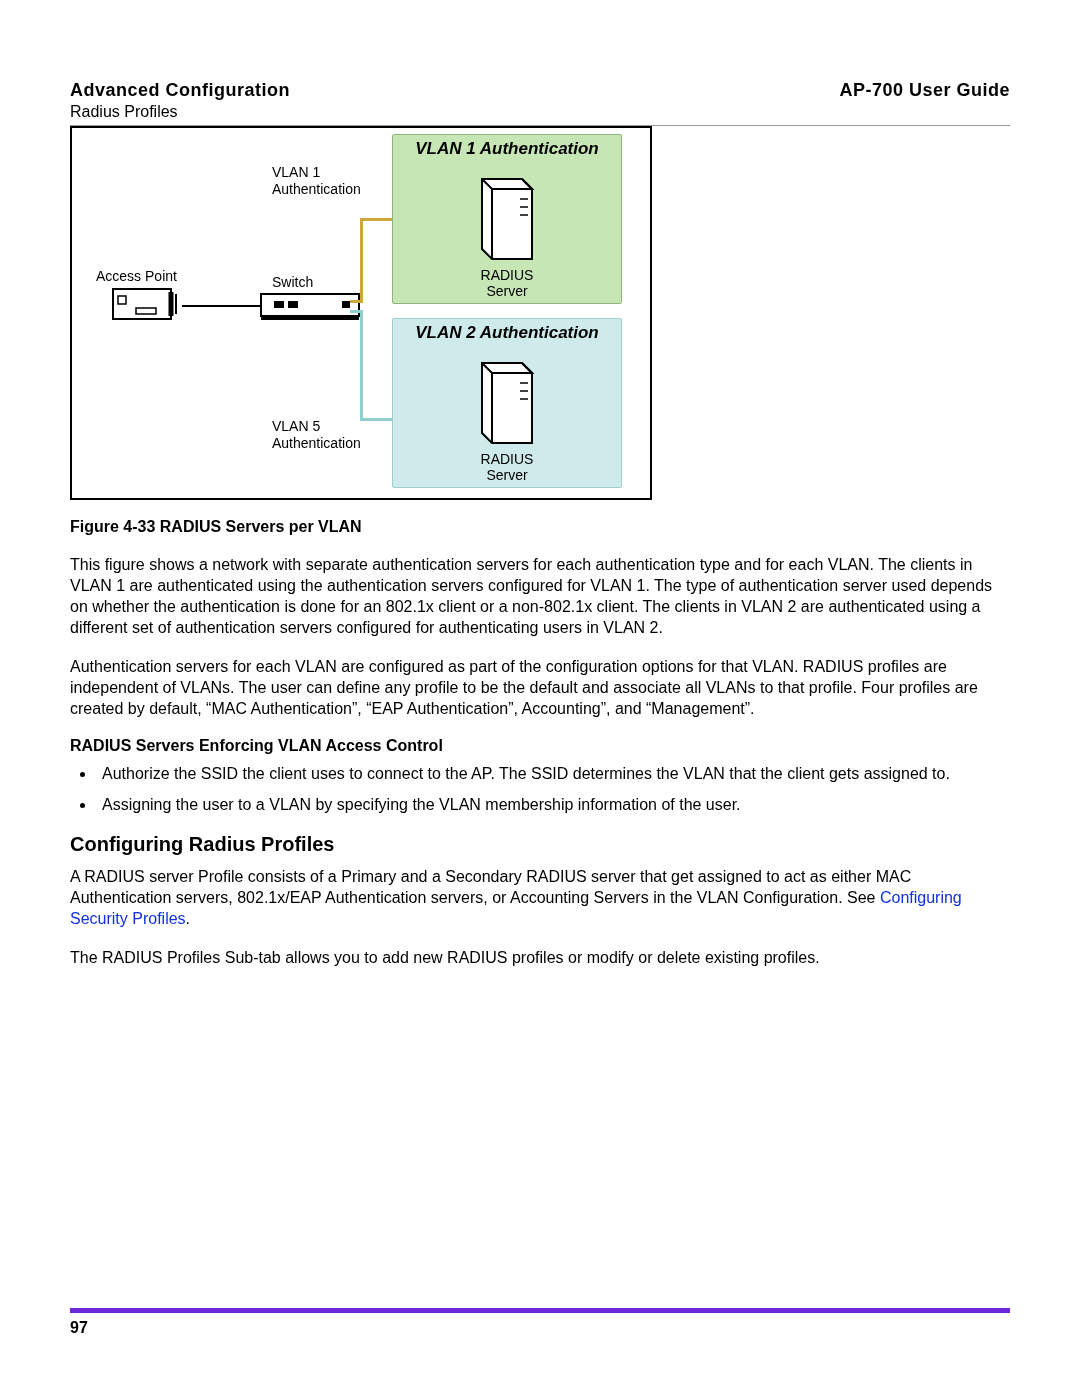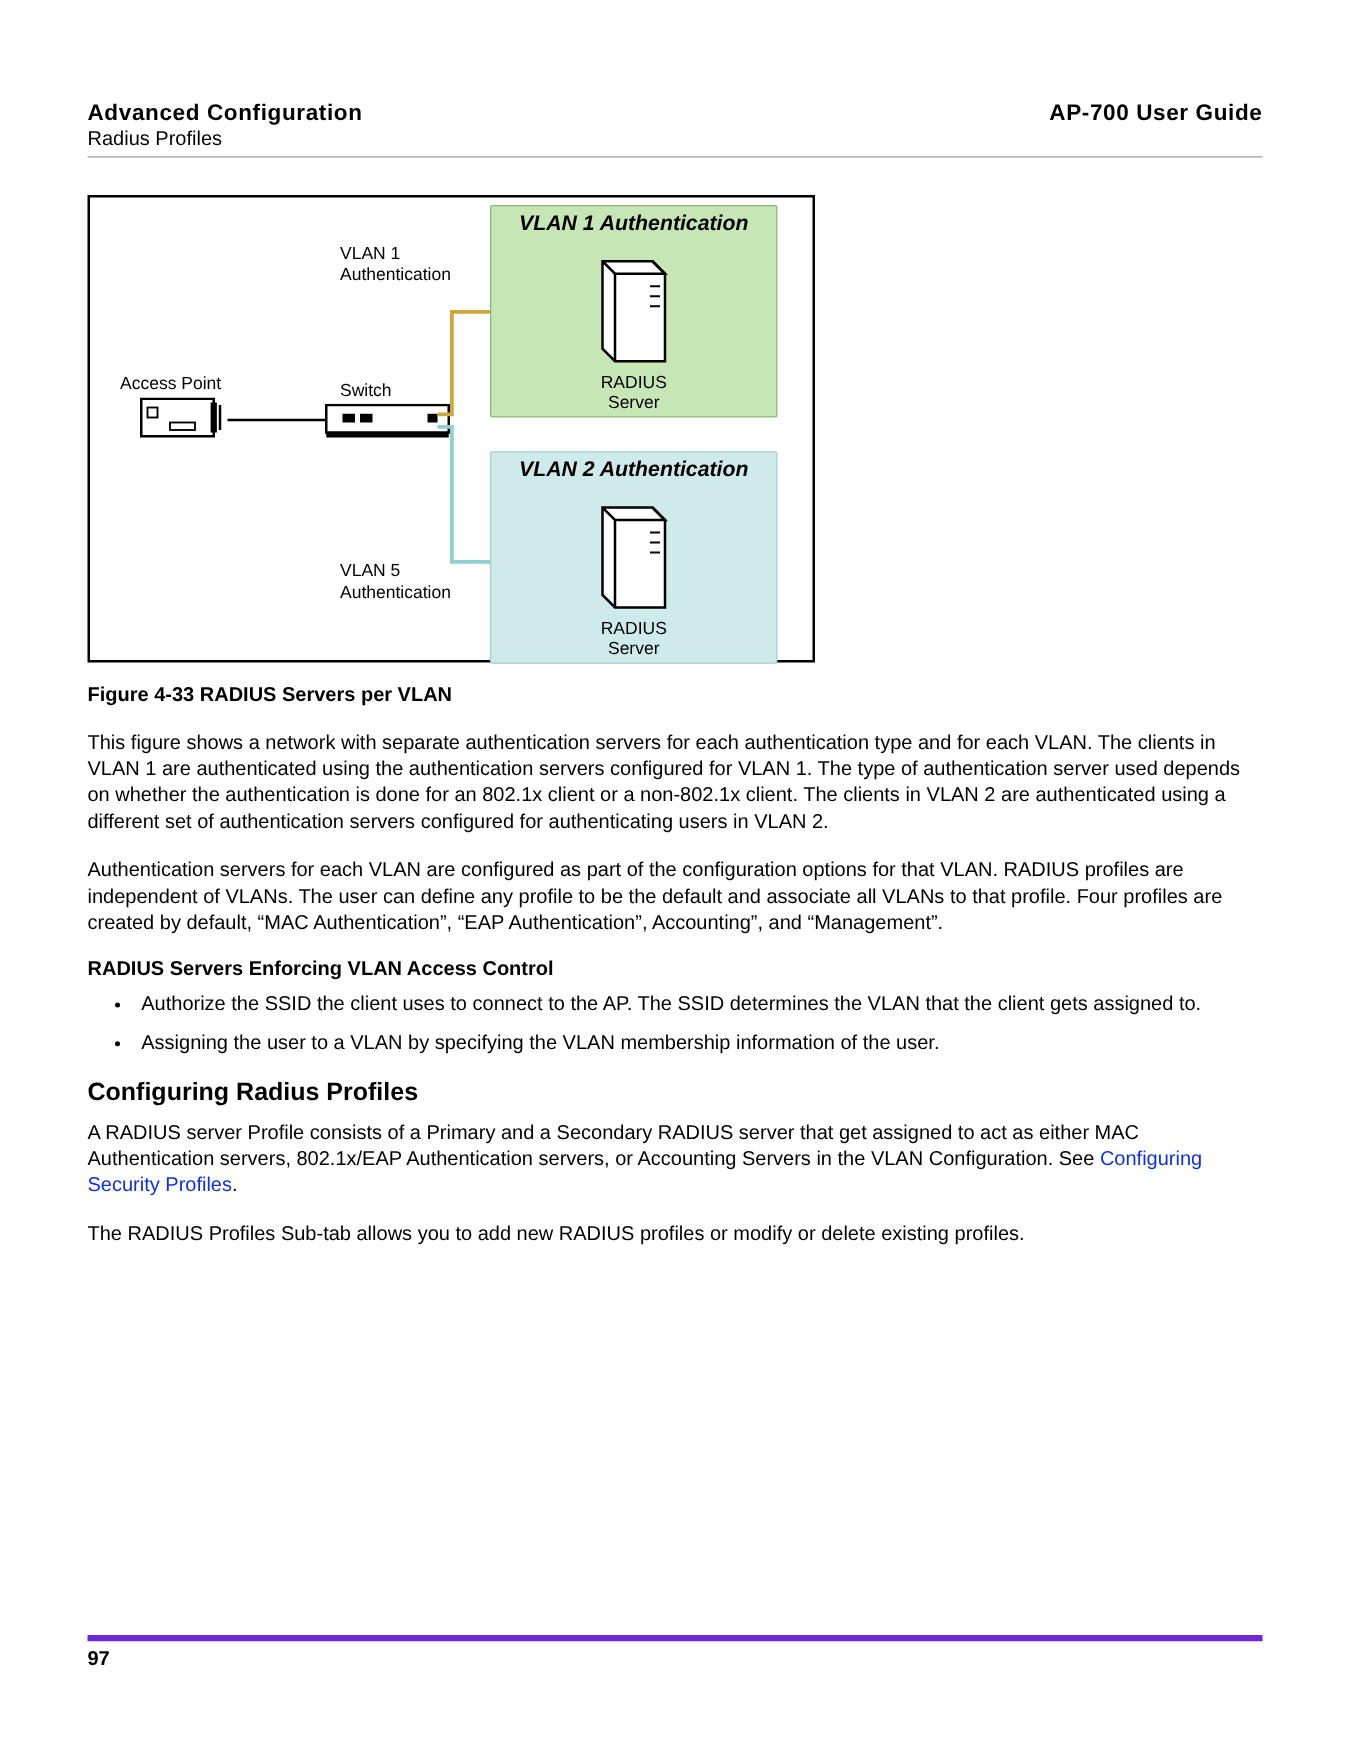--- a/index.html
+++ b/index.html
@@ -15,21 +15,20 @@
     box-sizing: border-box;
     height: 1397px;
     position: relative;
   }
   .hdr {
     display: flex;
     justify-content: space-between;
     align-items: flex-start;
     border-bottom: 1px solid #999;
     padding-bottom: 4px;
-    margin-bottom: 30px;
   }
   .hdr-left .chapter {
     font-weight: bold;
     font-size: 18px;
     letter-spacing: .5px;
   }
   .hdr-left .section {
     font-size: 16px;
     margin-top: 2px;
   }
@@ -49,21 +48,21 @@
     padding-left: 18px;
   }
   .vlan-block {
     position: absolute;
     border-radius: 2px;
     text-align: center;
     box-sizing: border-box;
     padding-top: 4px;
   }
   .vlan1 { background: #c6e6b5; border: 1px solid #8fb57e; left: 320px; top: 6px; width: 230px; height: 170px; }
-  .vlan2 { background: #cfeaeb; border: 1px solid #a0cfd1; left: 320px; top: 190px; width: 230px; height: 170px; margin-top: 13px; }
+  .vlan2 { background: #cfeaeb; border: 1px solid #a0cfd1; left: 320px; top: 190px; width: 230px; height: 170px; }
   .vlan-title { font-style: italic; font-weight: bold; font-size: 17px; }
 
   .server {
     position: absolute;
     left: 50%;
     transform: translateX(-50%);
     top: 34px;
     width: 70px;
     height: 96px;
   }
@@ -98,21 +97,21 @@
   .t1 { top: 182px; left: 278px; width: 12px; height: 3px; }
   .t2 { top: 182px; left: 288px; width: 3px;  height: 110px; }
   .t3 { top: 290px; left: 288px; width: 32px; height: 3px; }
 
   .caption { font-weight: bold; font-size: 16px; margin-bottom: 18px; }
 
   .body-text { font-size: 16px; line-height: 21px; margin-bottom: 18px; }
 
   .subhead { font-weight: bold; font-size: 16px; margin: 12px 0 8px 0; }
 
-  ul.bullets { margin: 6px 0 18px 37px; padding: 0; }
+  ul.bullets { margin: 6px 0 18px 26px; padding: 0; }
   ul.bullets li { font-size: 16px; line-height: 21px; margin-bottom: 10px; padding-left: 6px; }
 
   .h2 { font-weight: bold; font-size: 20px; margin: 18px 0 10px 0; }
 
   a.link { color: #1030e0; text-decoration: none; }
 
   .indent { margin-left: 4px; }
 
   .footer {
     position: absolute;

